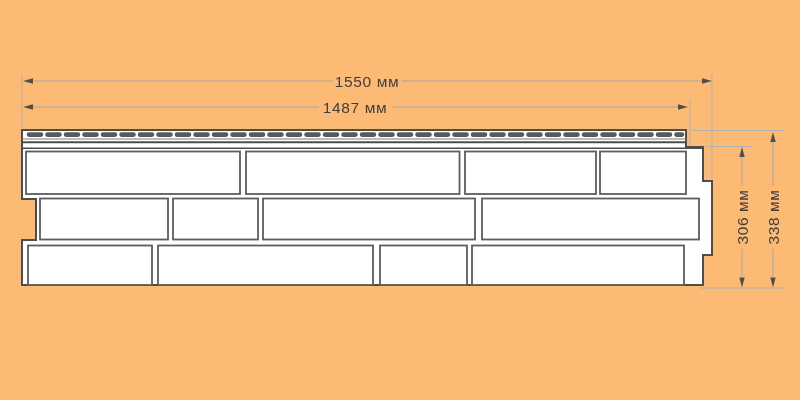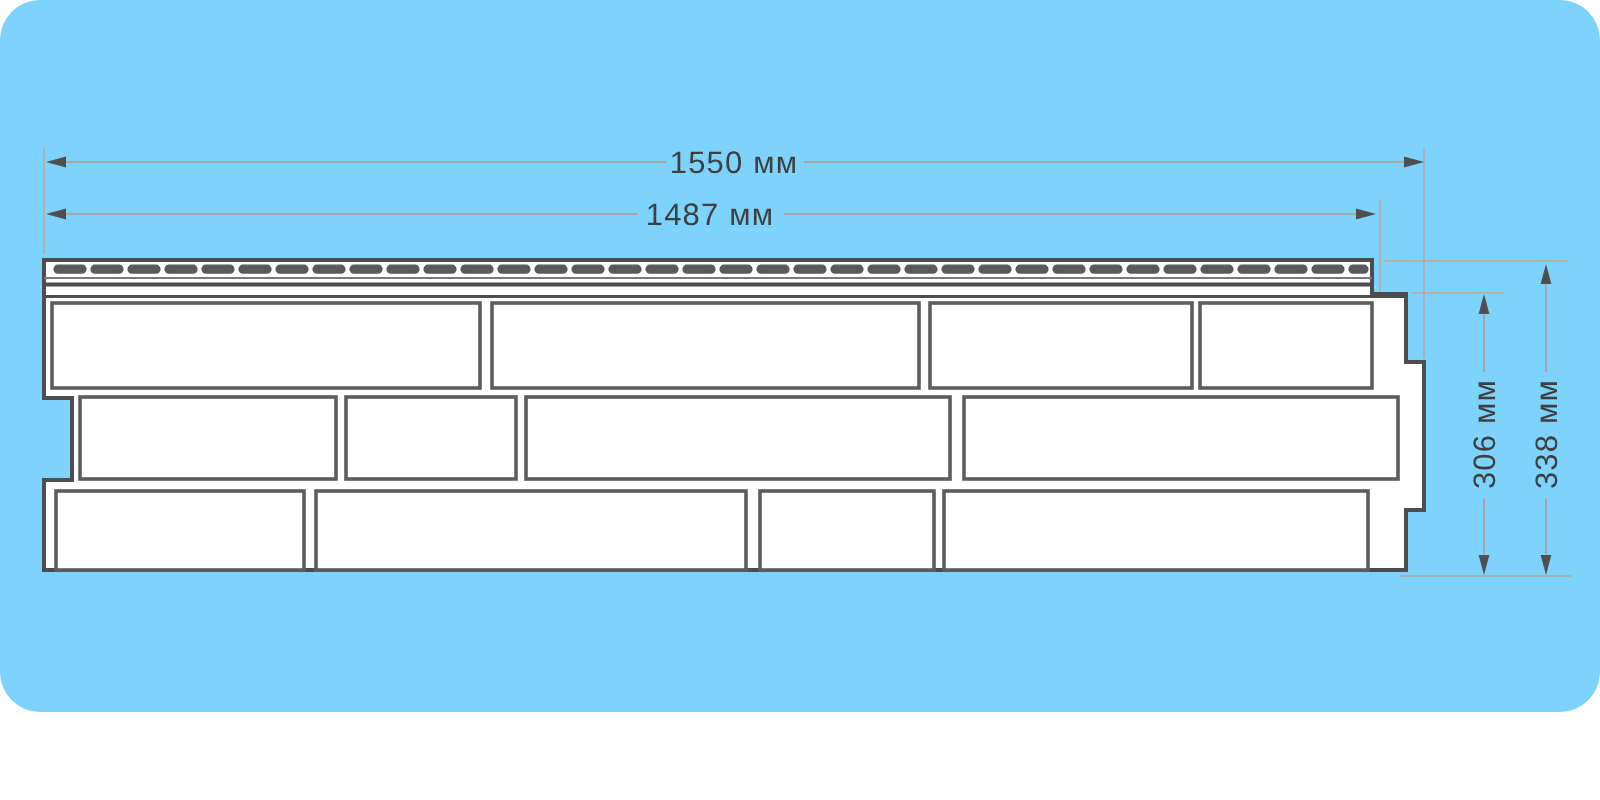--- a/index.html
+++ b/index.html
@@ -7,23 +7,22 @@
     padding: 0;
     background: #ffffff;
     width: 800px;
     height: 400px;
     overflow: hidden;
     font-family: "Liberation Sans", sans-serif;
   }
   .stage {
     position: relative;
     width: 800px;
-    height: 356px;
-    background: #7dd3fc;
-    border-radius: 20px;
+    height: 400px;
+    background: #fdba74;
   }
   svg text {
     font-family: "Liberation Sans", sans-serif;
     font-size: 15.5px;
     fill: #3f3f3f;
     letter-spacing: 0.6px;
   }
   .brick {
     fill: #ffffff;
     stroke: #5d5d5d;

